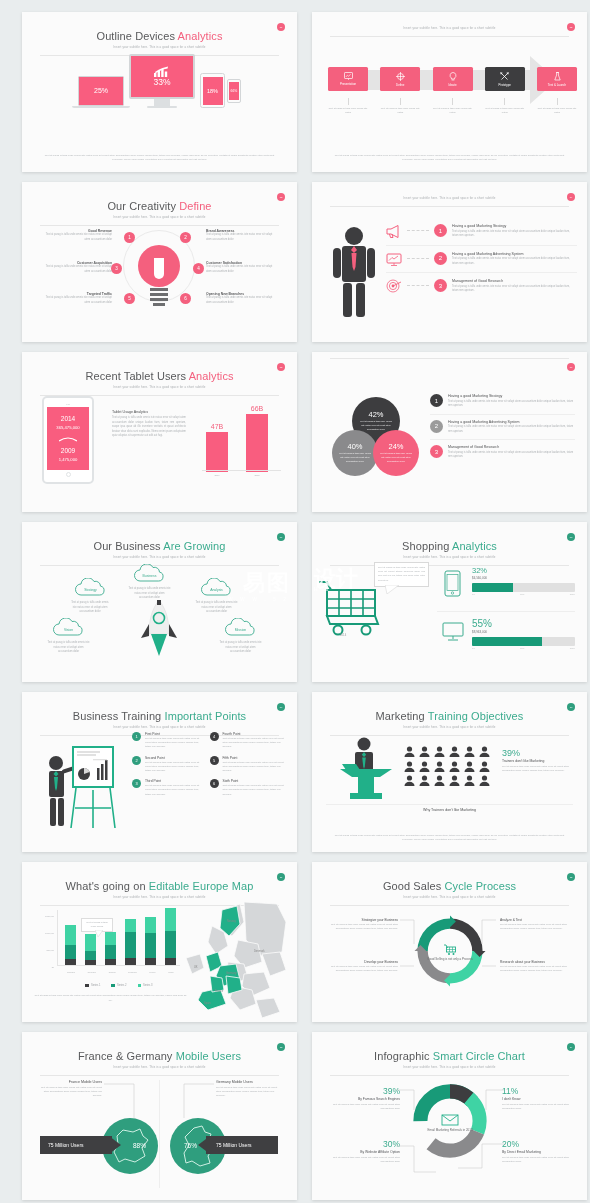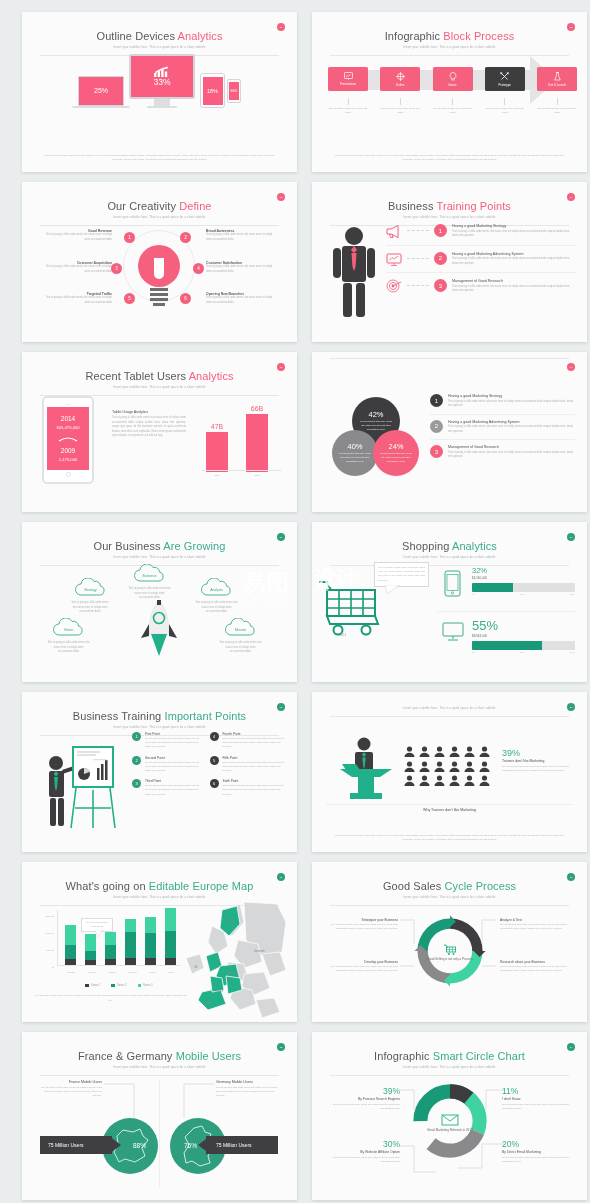--- a/index.html
+++ b/index.html
@@ -163,21 +163,20 @@
       </div>
     </div>
     <div class="foot">Text at parag is talfa unde omnis iste natus error sit volupt atem accusantium dolor unique laudan tium, totam rem aperiam, eaque ipsa quae ab illo inventore veritatis et quasi architecto beatae vitae dicta sunt explicabo. Nemo enim ipsam voluptatem quia voluptas sit aspernatur aut odit aut fugi.</div>
   </div>
 
   <div class="slide" style="left:312px;top:12px;">
     <div class="dot">
         <i>02</i>
       </div>
     <div class="hdr">
-      <div class="title"><span>Infographic</span> <span class="accent">Block Process</span></div>
       <div class="sub">Insert your subtitle here. This is a good space for a short subtitle</div>
     </div>
     <div class="rule"></div>
     <div class="body">
       <svg style="position:absolute;left:30px;top:10px;" width="215" height="48" viewBox="0 0 215 48">
           <path d="M0 14 H188 V0 L215 24 L188 48 V34 H0 Z" fill="#e4e4e4"></path>
         </svg>
       <div style="position:absolute;left:16px;right:10px;top:21px;display:flex;justify-content:space-between;">
         <div class="pblock">
           <svg width="9" height="8" viewBox="0 0 9 8">
@@ -296,21 +295,20 @@
           <div class="lorem">Text at parag is talfa unde omnis iste natus error sit volupt atem accusantium dolor</div>
         </div>
     </div>
   </div>
 
   <div class="slide" style="left:312px;top:182px;">
     <div class="dot">
         <i>04</i>
       </div>
     <div class="hdr">
-      <div class="title"><span>Business</span> <span class="accent">Training Points</span></div>
       <div class="sub">Insert your subtitle here. This is a good space for a short subtitle</div>
     </div>
     <div class="rule"></div>
     <div class="body">
       <svg style="position:absolute;left:18px;top:10px;" width="48" height="92" viewBox="0 0 48 92">
           <circle cx="24" cy="10" r="9" fill="#3d3d3f"></circle>
           <rect x="12" y="20" width="24" height="36" rx="3" fill="#3d3d3f"></rect>
           <rect x="3" y="22" width="8" height="30" rx="4" fill="#3d3d3f"></rect>
           <rect x="37" y="22" width="8" height="30" rx="4" fill="#3d3d3f"></rect>
           <rect x="13" y="57" width="9" height="34" rx="3" fill="#3d3d3f"></rect>
@@ -551,21 +549,21 @@
             <span>50%</span>
             <span>100%</span>
           </div>
       </div>
 
       <svg style="position:absolute;left:130px;top:66px;" width="22" height="20" viewBox="0 0 22 20">
           <rect x="1" y="1" width="20" height="13" rx="1" fill="none" stroke="#3bab8e" stroke-width="1"></rect>
           <path d="M11 14 v3 M6 18 h10" stroke="#3bab8e" stroke-width="1"></path>
         </svg>
       <div style="position:absolute;left:160px;top:62px;right:12px;">
-        <div style="font-size:13px;color:#3bab8e;">55%</div>
+        <div style="font-size:10px;color:#3bab8e;">55%</div>
         <div style="font-size:3px;color:#6d6f72;margin:1px 0 3px;">$8,963,000</div>
         <div class="pbar">
             <i style="width:68%"></i>
           </div>
         <div class="axis3">
             <span>0%</span>
             <span>50%</span>
             <span>100%</span>
           </div>
       </div>
@@ -657,20 +655,21 @@
           </div>
       </div>
     </div>
   </div>
 
   <div class="slide" style="left:312px;top:692px;">
     <div class="dot g">
         <i>10</i>
       </div>
     <div class="hdr">
+      <div class="title"><span>Marketing</span> <span class="accentG">Training Objectives</span></div>
       <div class="sub">Insert your subtitle here. This is a good space for a short subtitle</div>
     </div>
     <div class="rule"></div>
     <div class="body">
       <svg style="position:absolute;left:28px;top:10px;" width="56" height="64" viewBox="0 0 56 64">
         <circle cx="24" cy="8" r="6.5" fill="#3d3d3f"></circle>
         <rect x="15" y="16" width="18" height="20" rx="2" fill="#3d3d3f"></rect>
         <path d="M24 16 l-2.2 2.8 2.2 2.2 2.2-2.2z" fill="#21b089"></path>
           <path d="M22.2 21.5 h3.6 l-1 9 -.8 2.4 -.8-2.4z" fill="#21b089"></path>
         <path d="M2 28 h14 l4 6 H6 Z" fill="#21b089"></path>

